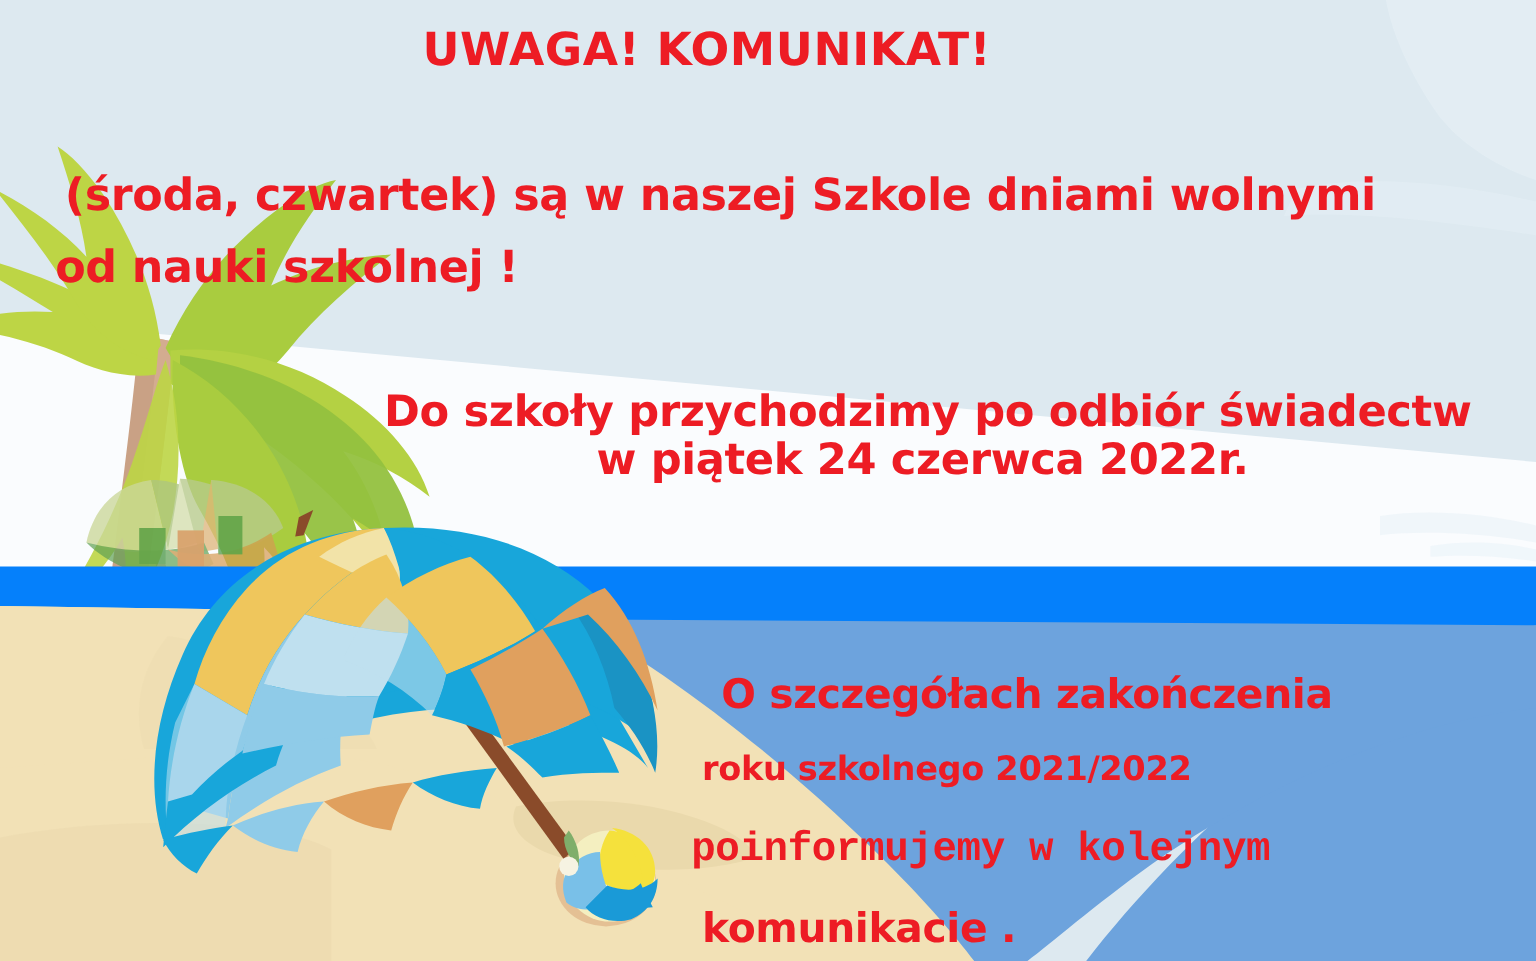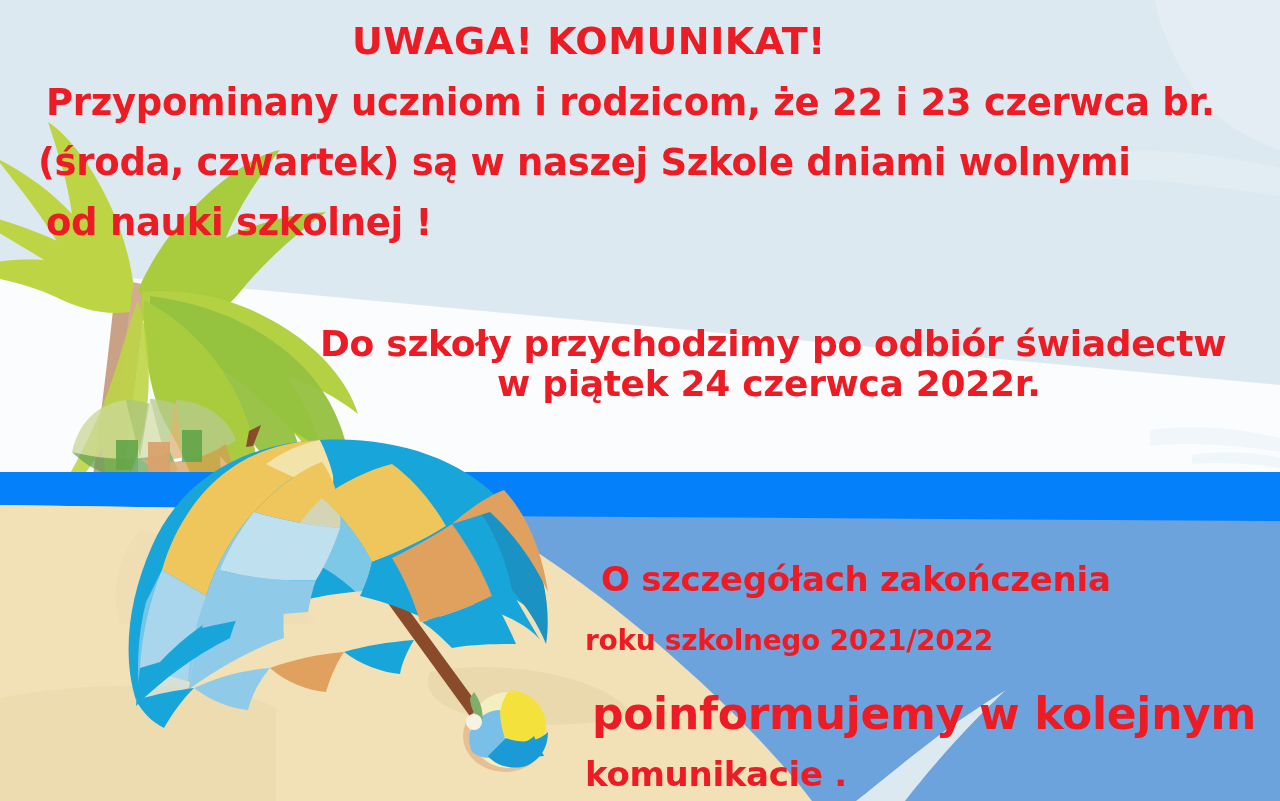--- a/index.html
+++ b/index.html
@@ -37,29 +37,29 @@
   }
   
   .l-title {
     left: 352px;
     top: 22px;
     font-size: 38px;
     letter-spacing: 0.5px;
   }
   
   .l-p1a { left: 46px;  top: 84px;  font-size: 37px; }
-  .l-p1b { left: 38px;  top: 144px; font-size: 37px; }
+  .l-p1b { left: 54px;  top: 144px; font-size: 37px; }
   .l-p1c { left: 46px;  top: 204px; font-size: 37px; }
   
   .l-p2a { left: 320px; top: 326px; font-size: 36px; }
   .l-p2b { left: 497px; top: 366px; font-size: 36px; }
   
   .l-p3a { left: 601px; top: 562px; font-size: 34px; }
   .l-p3b { left: 585px; top: 627px; font-size: 28px; }
-  .l-p3c { left: 592px; top: 692px; font-size: 44px; }
+  .l-p3c { left: 576px; top: 692px; font-size: 34px; font-family: Liberation Mono, monospace; }
   .l-p3d { left: 585px; top: 757px; font-size: 34px; }
 </style>
 </head>
 <body>
 
 <div id="poster">
 
   <svg id="scene" viewBox="0 0 1280 801" width="1280" height="801" xmlns="http://www.w3.org/2000/svg" preserveAspectRatio="none">
 
     <rect x="0" y="0" width="1280" height="801" fill="#dde9f0"></rect>
@@ -175,21 +175,20 @@
       <path d="M474,724 C480,716 490,710 500,710 C500,724 504,740 512,752 C498,760 482,760 472,752 C468,742 468,732 474,724 Z" fill="#79c0e8"></path>
       <path d="M504,740 C516,752 530,758 544,756 C540,748 536,742 534,736 C526,744 514,746 504,740 Z" fill="#1a9ad7"></path>
       <path d="M506,738 C522,744 538,742 548,732 C548,748 540,760 526,766 C512,770 496,766 488,756 Z" fill="#1a9ad7"></path>
       <path d="M474,692 C480,700 484,712 482,722 C476,718 470,708 470,698 Z" fill="#7fae6a"></path>
       <circle cx="474" cy="722" r="8" fill="#f6f3e2"></circle>
     </g>
   </svg>
 
   <div class="txt-layer">
     <div class="line l-title">UWAGA!  KOMUNIKAT!</div>
-    <div class="line l-p1a">Przypominany uczniom i rodzicom, że 22 i 23 czerwca br.</div>
     <div class="line l-p1b">(środa, czwartek) są w naszej Szkole dniami wolnymi</div>
     <div class="line l-p2a">Do szkoły przychodzimy po odbiór świadectw</div>
     <div class="line l-p1c">od nauki szkolnej !</div>
     <div class="line l-p2b">w piątek 24 czerwca 2022r.</div>
     <div class="line l-p3a">O szczegółach zakończenia</div>
     <div class="line l-p3b">roku szkolnego 2021/2022</div>
     <div class="line l-p3c">poinformujemy w kolejnym</div>
     <div class="line l-p3d">komunikacie .</div>
   </div>
 

